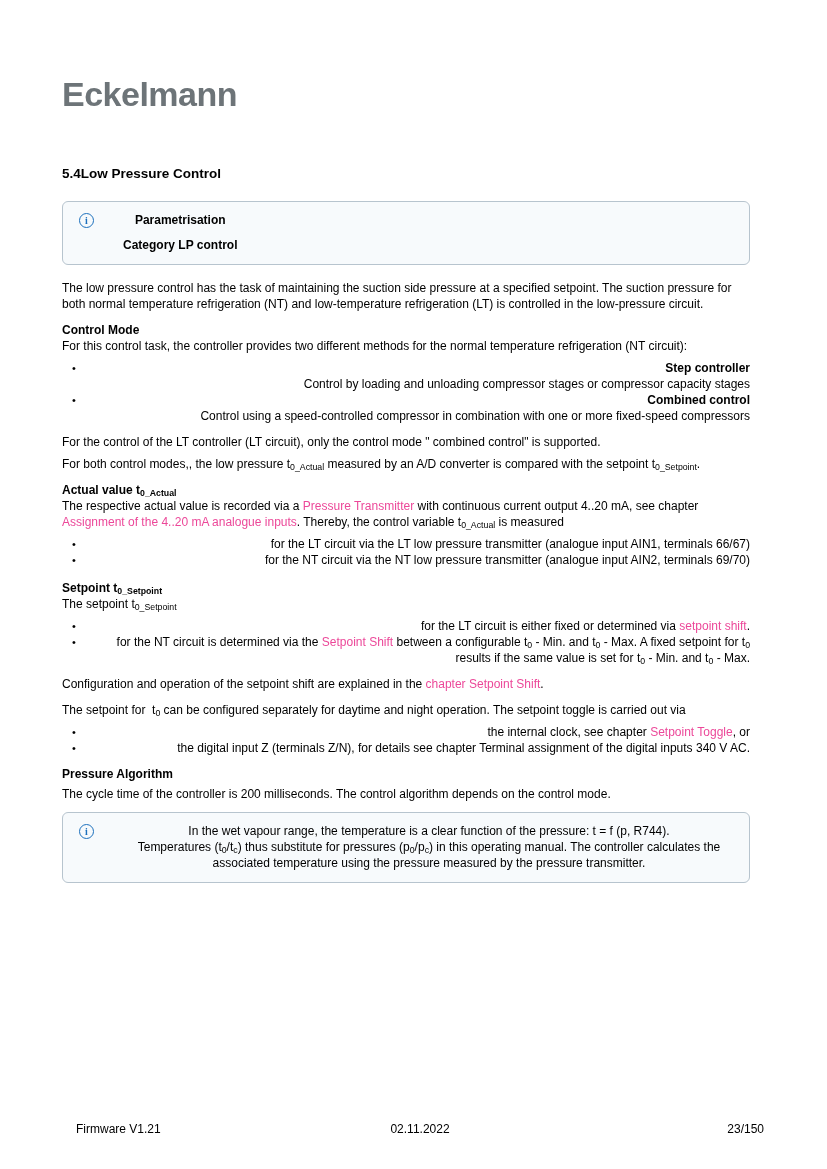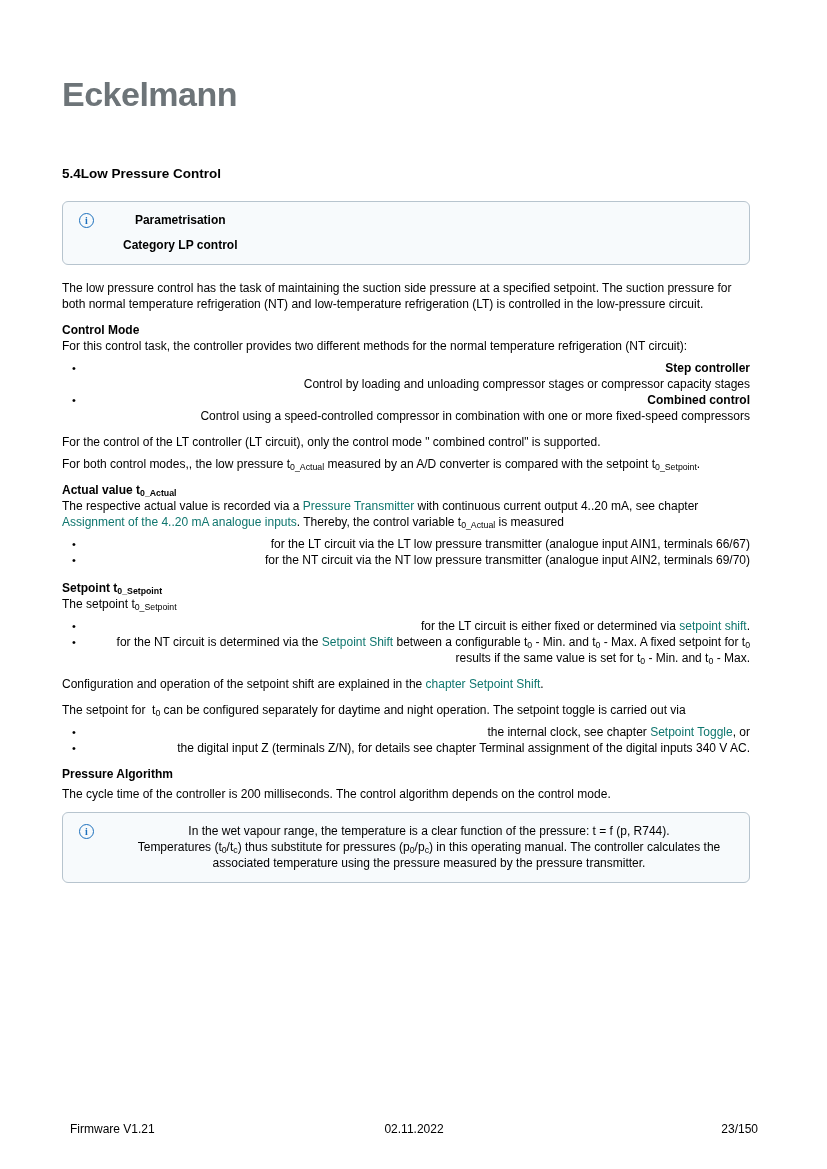--- a/index.html
+++ b/index.html
@@ -43,25 +43,25 @@
   .h { font-weight:bold; font-size:12px; line-height:16px; margin:0; }
   .h.mt12 { margin-top:12px; }
   .h.mb4 { margin-bottom:4px; }
 
   ul { list-style:none; margin:0 0 10px 0; padding:0 0 0 22px; }
   li { position:relative; font-size:12px; line-height:16px;text-align:right; }
   li::before { content:"\2022"; position:absolute; left:-12px; font-size:11px; }
 
   .run { }
   .run-b { font-weight:bold; }
-  .run-link { color:#0f766e; cursor:pointer; }
+  .run-link { color:#ec4899; cursor:pointer; }
   .run-sub, .run-bsub { font-size:73%; vertical-align:-0.24em; line-height:0; }
   .run-bsub { font-weight:bold; }
 
-  .footer { position:absolute; left:70px; top:1122px; width:688px; height:16px; font-size:12px; }
+  .footer { position:absolute; left:76px; top:1122px; width:688px; height:16px; font-size:12px; }
   .footer .f-left { position:absolute; left:0; }
   .footer .f-center { position:absolute; left:50%; transform:translateX(-50%); }
   .footer .f-right { position:absolute; right:0; }
 </style>
 </head>
 <body>
 
 <div class="page">
   <div class="content">
 

